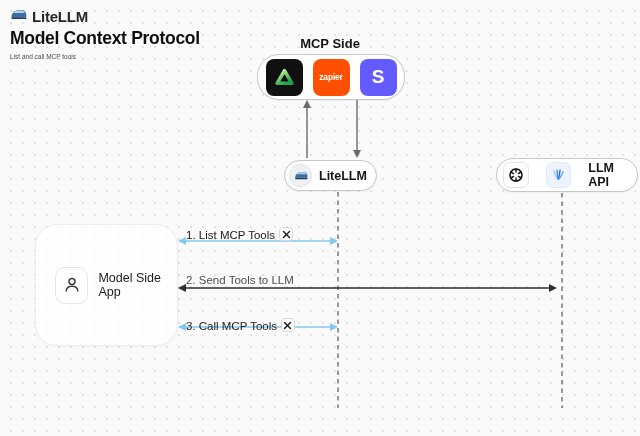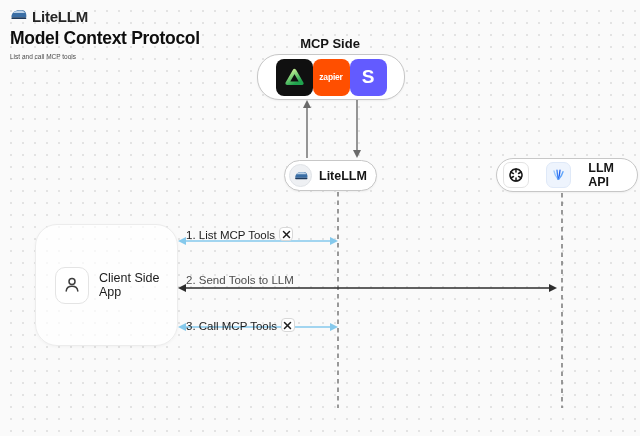--- a/index.html
+++ b/index.html
@@ -15,21 +15,21 @@
 
   
   .brand{left:10px; top:7px; display:flex; align-items:center; gap:5px;}
   .brand-text{font-size:15px; font-weight:700; color:#262626; letter-spacing:-0.2px;}
   .title{left:10px; top:28px; font-size:17.5px; font-weight:800; color:#0e0e0e; letter-spacing:-0.3px;}
   .subtitle{left:10px; top:53px; font-size:6.5px; color:#4a4a4a;}
 
   
   .mcp-label{left:257px; top:36px; width:146px; text-align:center; font-size:13px; font-weight:600; color:#141414;}
   .mcp-pill{left:257px; top:54px; width:146px; height:44px; background:#ffffff; border:1px solid #c7c7c7;
-    border-radius:22px; display:flex; align-items:center; justify-content:center; 
+    border-radius:22px; display:flex; align-items:center; justify-content:center; gap:10px;
     box-shadow:0 1px 2px rgba(0,0,0,0.05); z-index:3;}
   .tool-tile{width:37px; height:37px; border-radius:8px; display:flex; align-items:center; justify-content:center;}
   .tile-dark{background:#101010;}
   .tile-zapier{background:#FF4F00;}
   .tile-stripe{background:#635BFF;}
   .zapier-text{color:#ffffff; font-size:8.5px; font-weight:700; letter-spacing:-0.2px;}
   .stripe-text{color:#ffffff; font-size:19px; font-weight:700;}
 
   
   .node{background:#ffffff; border:1px solid #c7c7c7; display:flex; align-items:center;
@@ -182,21 +182,21 @@
     <span class="llmapi-label">LLM API</span>
   </div>
 
   <div class="abs client-node">
     <span class="person-tile">
       <svg width="20" height="20" viewBox="0 0 20 20" fill="none" stroke="#3d3d3d" stroke-width="1.5" stroke-linecap="round">
         <circle cx="10" cy="6.4" r="3"></circle>
         <path d="M4.2,16 C4.6,12.6 7,11.2 10,11.2 C13,11.2 15.4,12.6 15.8,16"></path>
       </svg>
     </span>
-    <span class="client-label">Client Side App</span>
+    <span class="client-label">Model Side App</span>
   </div>
 
   <div class="abs msg-label msg-1">
     <span>1. List MCP Tools</span>
     <span class="tool-badge">
       <svg width="9" height="9" viewBox="0 0 12 12" stroke="#1f1f1f" stroke-width="2" stroke-linecap="round">
         <line x1="2" y1="2" x2="10" y2="10"></line>
         <line x1="10" y1="2" x2="2" y2="10"></line>
       </svg>
     </span>

